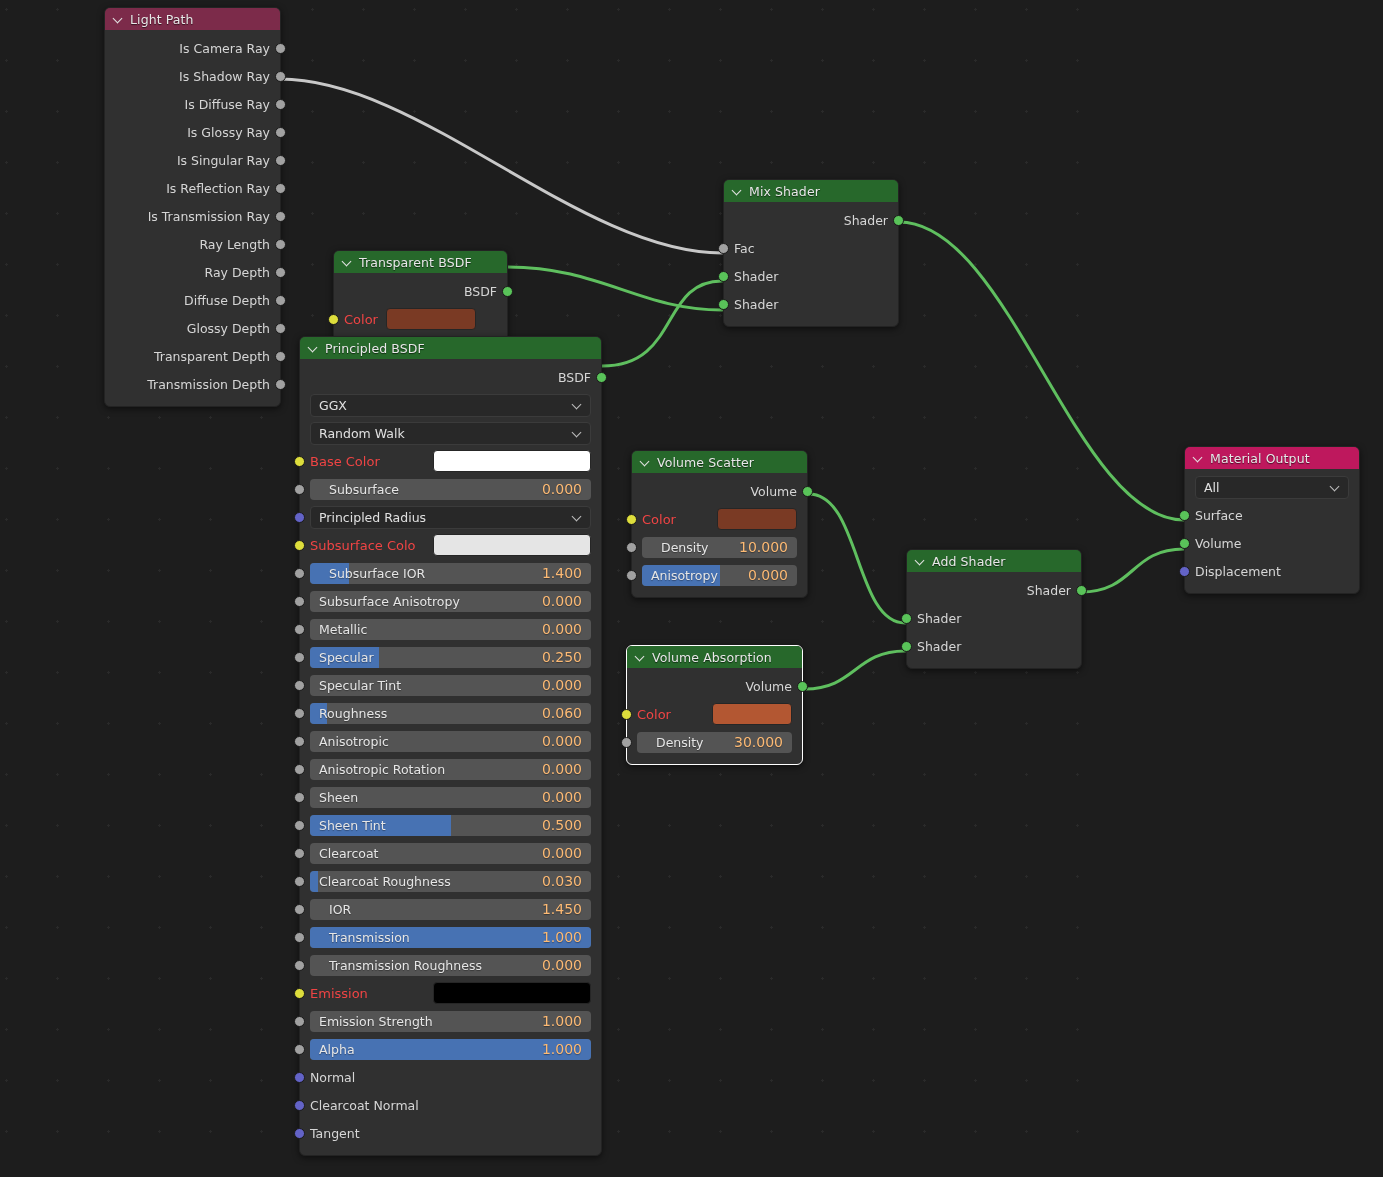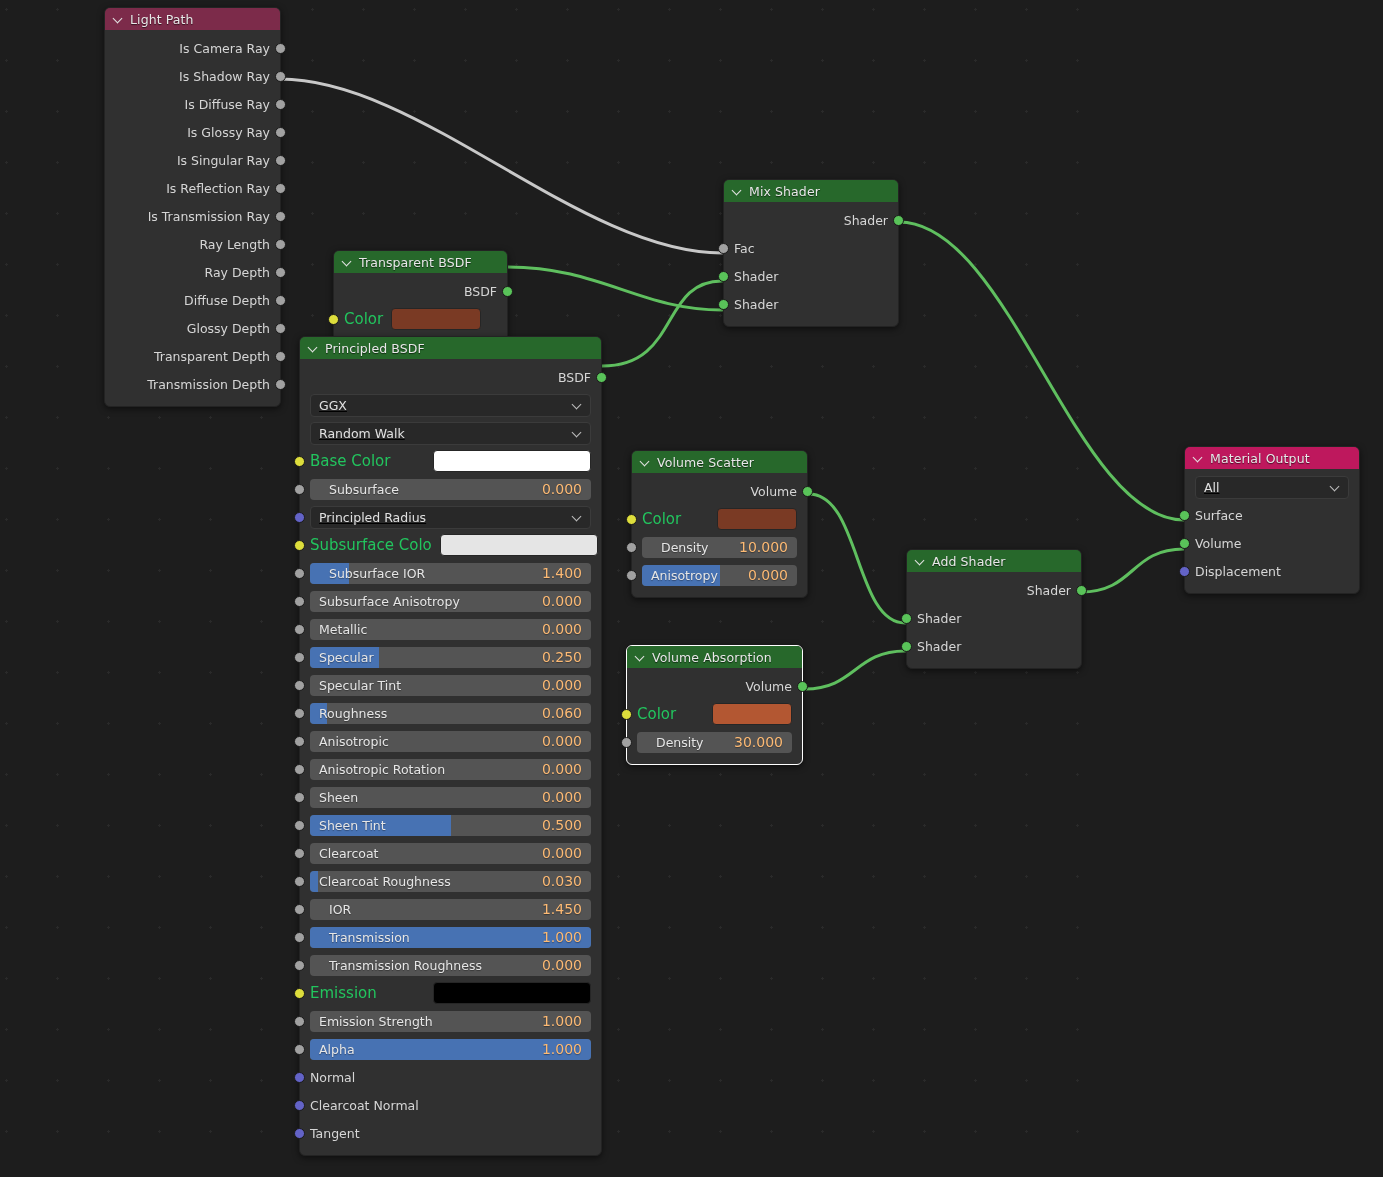--- a/index.html
+++ b/index.html
@@ -110,21 +110,20 @@
   .slider .sl-val {
     position: relative; z-index: 2;
     color: #fdba74; font-size: 14px; text-align: right;
     text-shadow: 0 1px 1px rgba(0,0,0,0.35);
   }
   .dropdown {
     background: #282828;
     border: 1px solid #3b3b3b;
     padding: 0 8px;
     height: 23px;
-    text-decoration: underline;
   }
   .dropdown .dd-text {
     color: #e0e0e0; font-size: 12.5px; flex: 1 1 auto;
   }
   .dd-arrow {
     width: 9px; height: 9px; position: relative; flex: 0 0 auto;
   }
   .dd-arrow::after {
     content: "";
     position: absolute; left: 0; top: 0;
@@ -133,21 +132,21 @@
     border-bottom: 1.5px solid #bdbdbd;
     transform: rotate(45deg);
   }
   .swatch {
     height: 22px;
     border-radius: 4px;
     border: 1px solid #262626;
     flex: 0 0 auto;
   }
   .lbl-left {
-    color: #22c55e; font-size: 15px;
+    color: #ef4444; font-size: 13px;
     flex: 0 0 auto; margin-right: 8px; white-space: nowrap;
   }
 </style>
 </head>
 <body>
 
 <div id="editor">
 
   <svg id="noodles">
 

